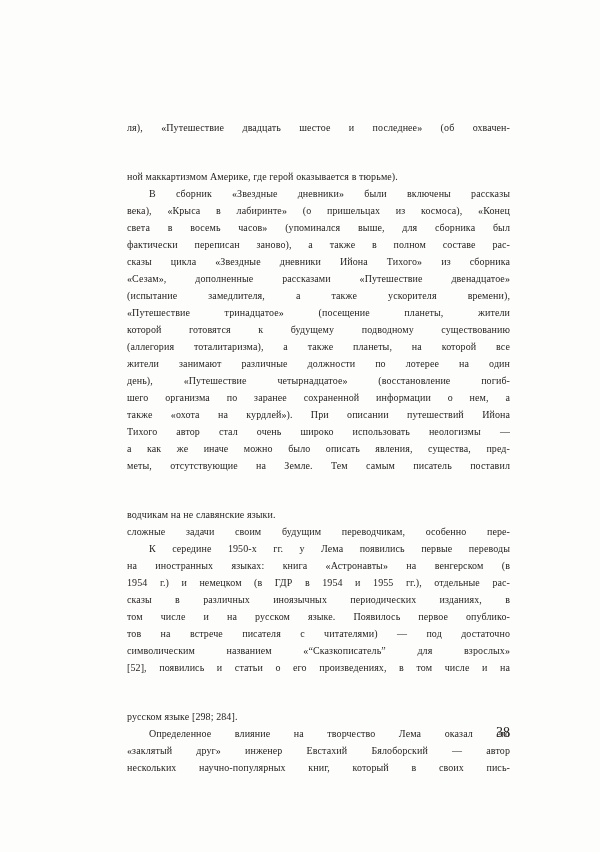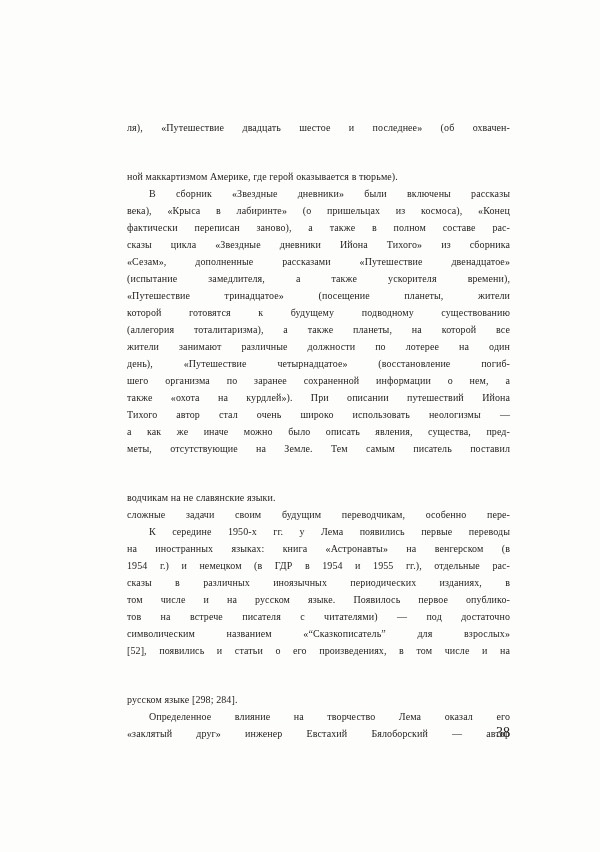--- a/index.html
+++ b/index.html
@@ -63,20 +63,21 @@
 
 <div class="page">
   <div class="text-block">
       <div class="paragraph">
         <div class="line">ля), «Путешествие двадцать шестое и последнее» (об охвачен-</div>
         <div class="line flush-left">ной маккартизмом Америке, где герой оказывается в тюрьме).</div>
       </div>
       <div class="paragraph">
         <div class="line indented">В сборник «Звездные дневники» были включены рассказы</div>
         <div class="line">века), «Крыса в лабиринте» (о пришельцах из космоса), «Конец</div>
+        <div class="line">света в восемь часов» (упоминался выше, для сборника был</div>
         <div class="line">фактически переписан заново), а также в полном составе рас-</div>
         <div class="line">сказы цикла «Звездные дневники Ийона Тихого» из сборника</div>
         <div class="line">«Сезам», дополненные рассказами «Путешествие двенадцатое»</div>
         <div class="line">(испытание замедлителя, а также ускорителя времени),</div>
         <div class="line">«Путешествие тринадцатое» (посещение планеты, жители</div>
         <div class="line">которой готовятся к будущему подводному существованию</div>
         <div class="line">(аллегория тоталитаризма), а также планеты, на которой все</div>
         <div class="line">жители занимают различные должности по лотерее на один</div>
         <div class="line">день), «Путешествие четырнадцатое» (восстановление погиб-</div>
         <div class="line">шего организма по заранее сохраненной информации о нем, а</div>
@@ -94,16 +95,17 @@
         <div class="line">сказы в различных иноязычных периодических изданиях, в</div>
         <div class="line">том числе и на русском языке. Появилось первое опублико-</div>
         <div class="line">тов на встрече писателя с читателями) — под достаточно</div>
         <div class="line">символическим названием «“Сказкописатель” для взрослых»</div>
         <div class="line">[52], появились и статьи о его произведениях, в том числе и на</div>
         <div class="line flush-left">русском языке [298; 284].</div>
       </div>
       <div class="paragraph">
         <div class="line indented">Определенное влияние на творчество Лема оказал его</div>
         <div class="line">«заклятый друг» инженер Евстахий Бялоборский — автор</div>
+        <div class="line">нескольких научно-популярных книг, который в своих пись-</div>
       </div>
     </div>
   <div class="page-number">38</div>
 </div>
 
 </body></html>

